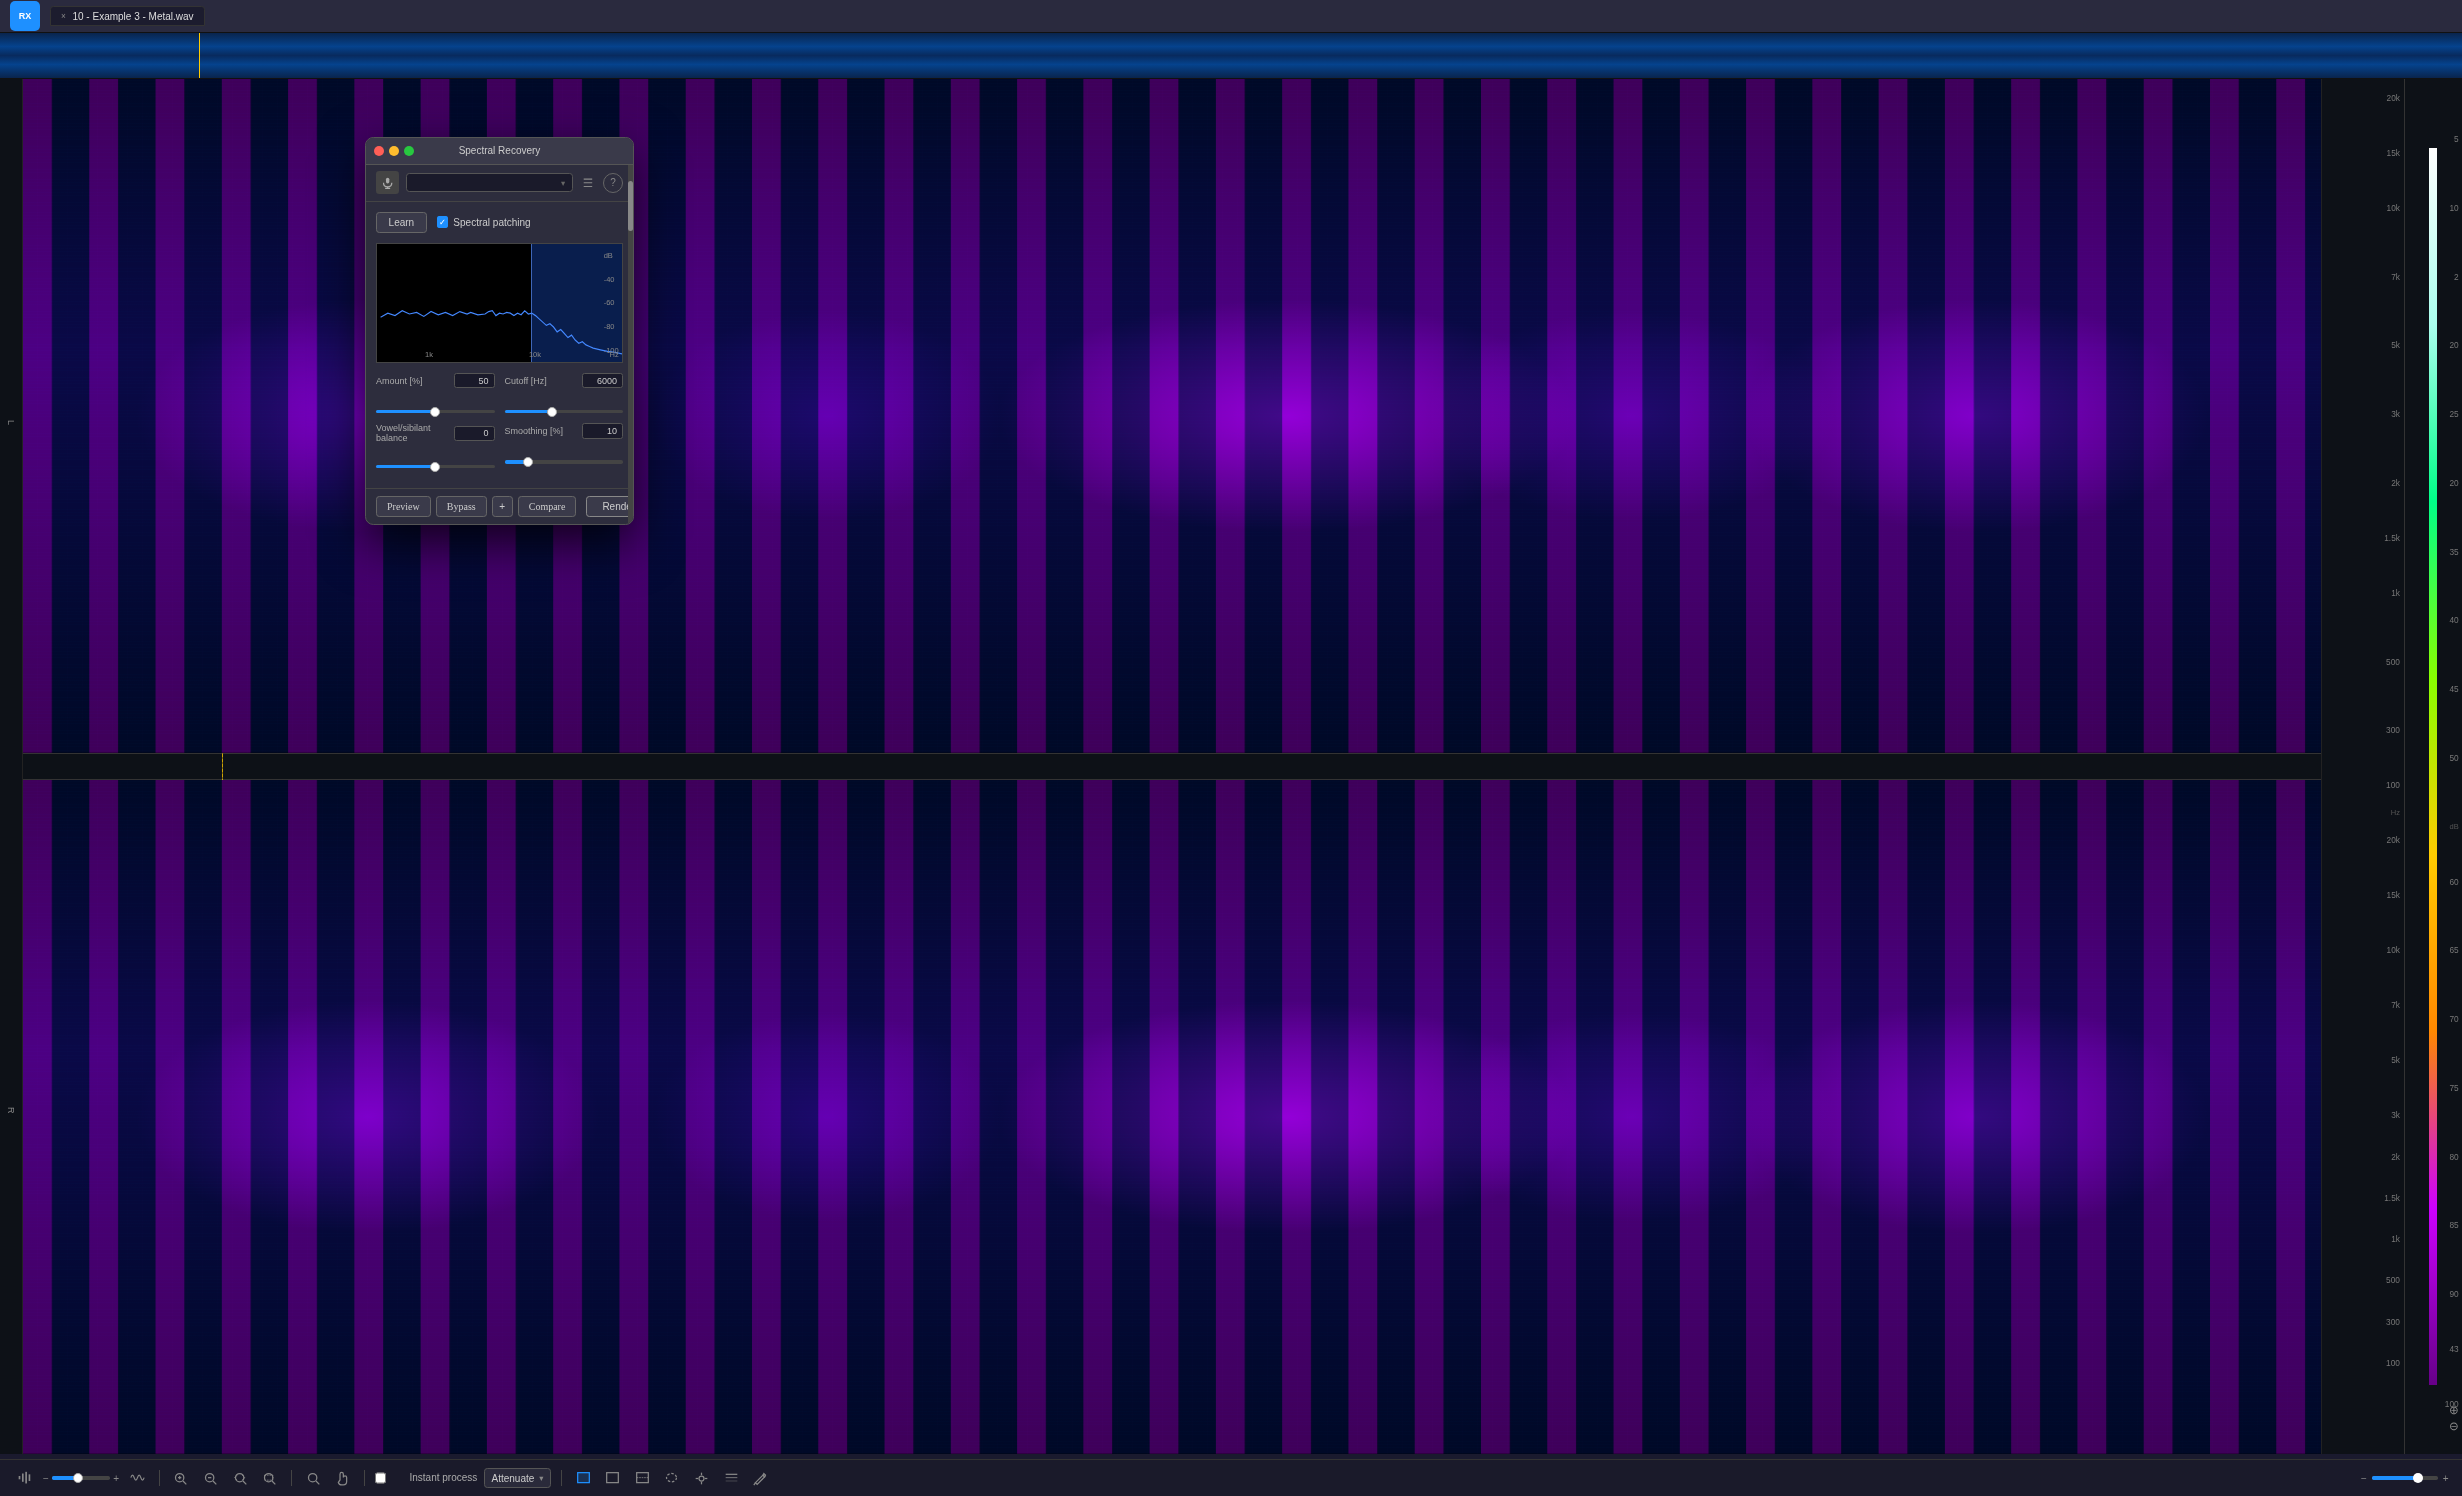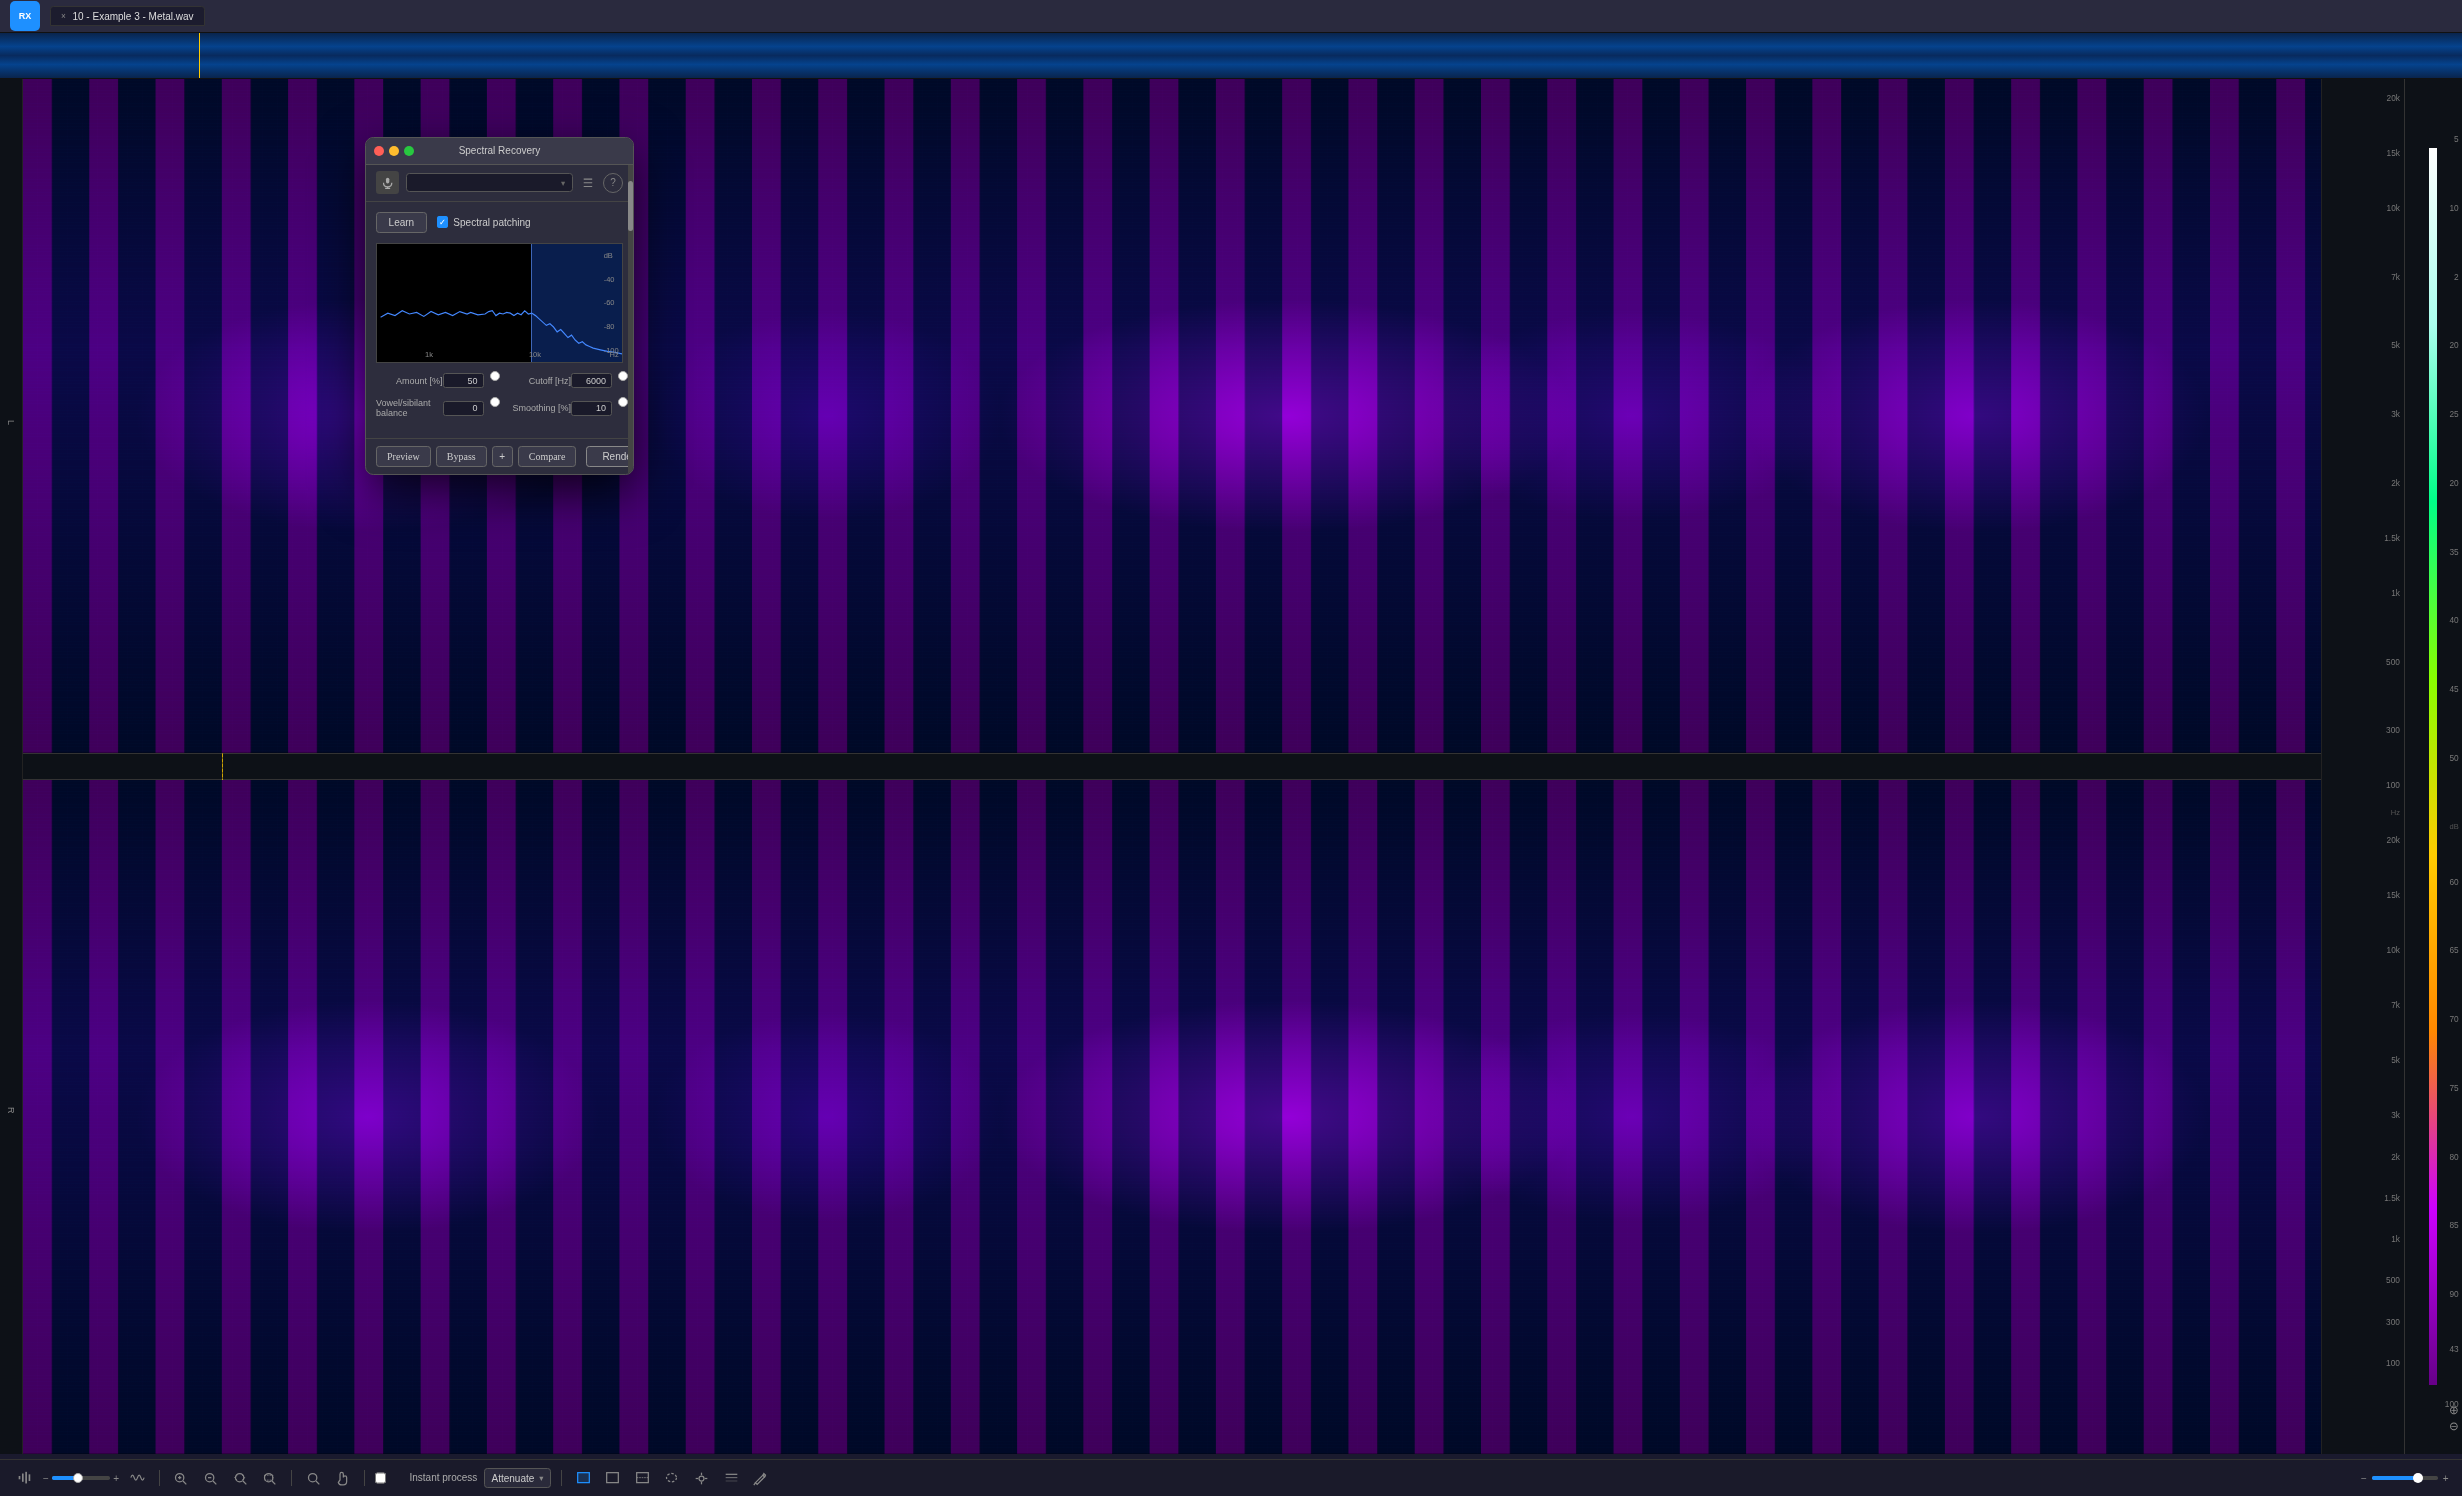--- a/index.html
+++ b/index.html
@@ -409,23 +409,22 @@
     
     .controls-grid {
       display: grid;
       grid-template-columns: 1fr 1fr;
       gap: 10px;
       margin-bottom: 10px;
     }
 
     .control-group {
       display: flex;
-      flex-direction: row;
-      gap: 11px;
-      justify-content: flex-end;
+      flex-direction: column;
+      gap: 20px;
     }
 
     .control-header {
       display: flex;
       align-items: center;
       justify-content: space-between;
     }
 
     .control-label {
       color: #aaa;

